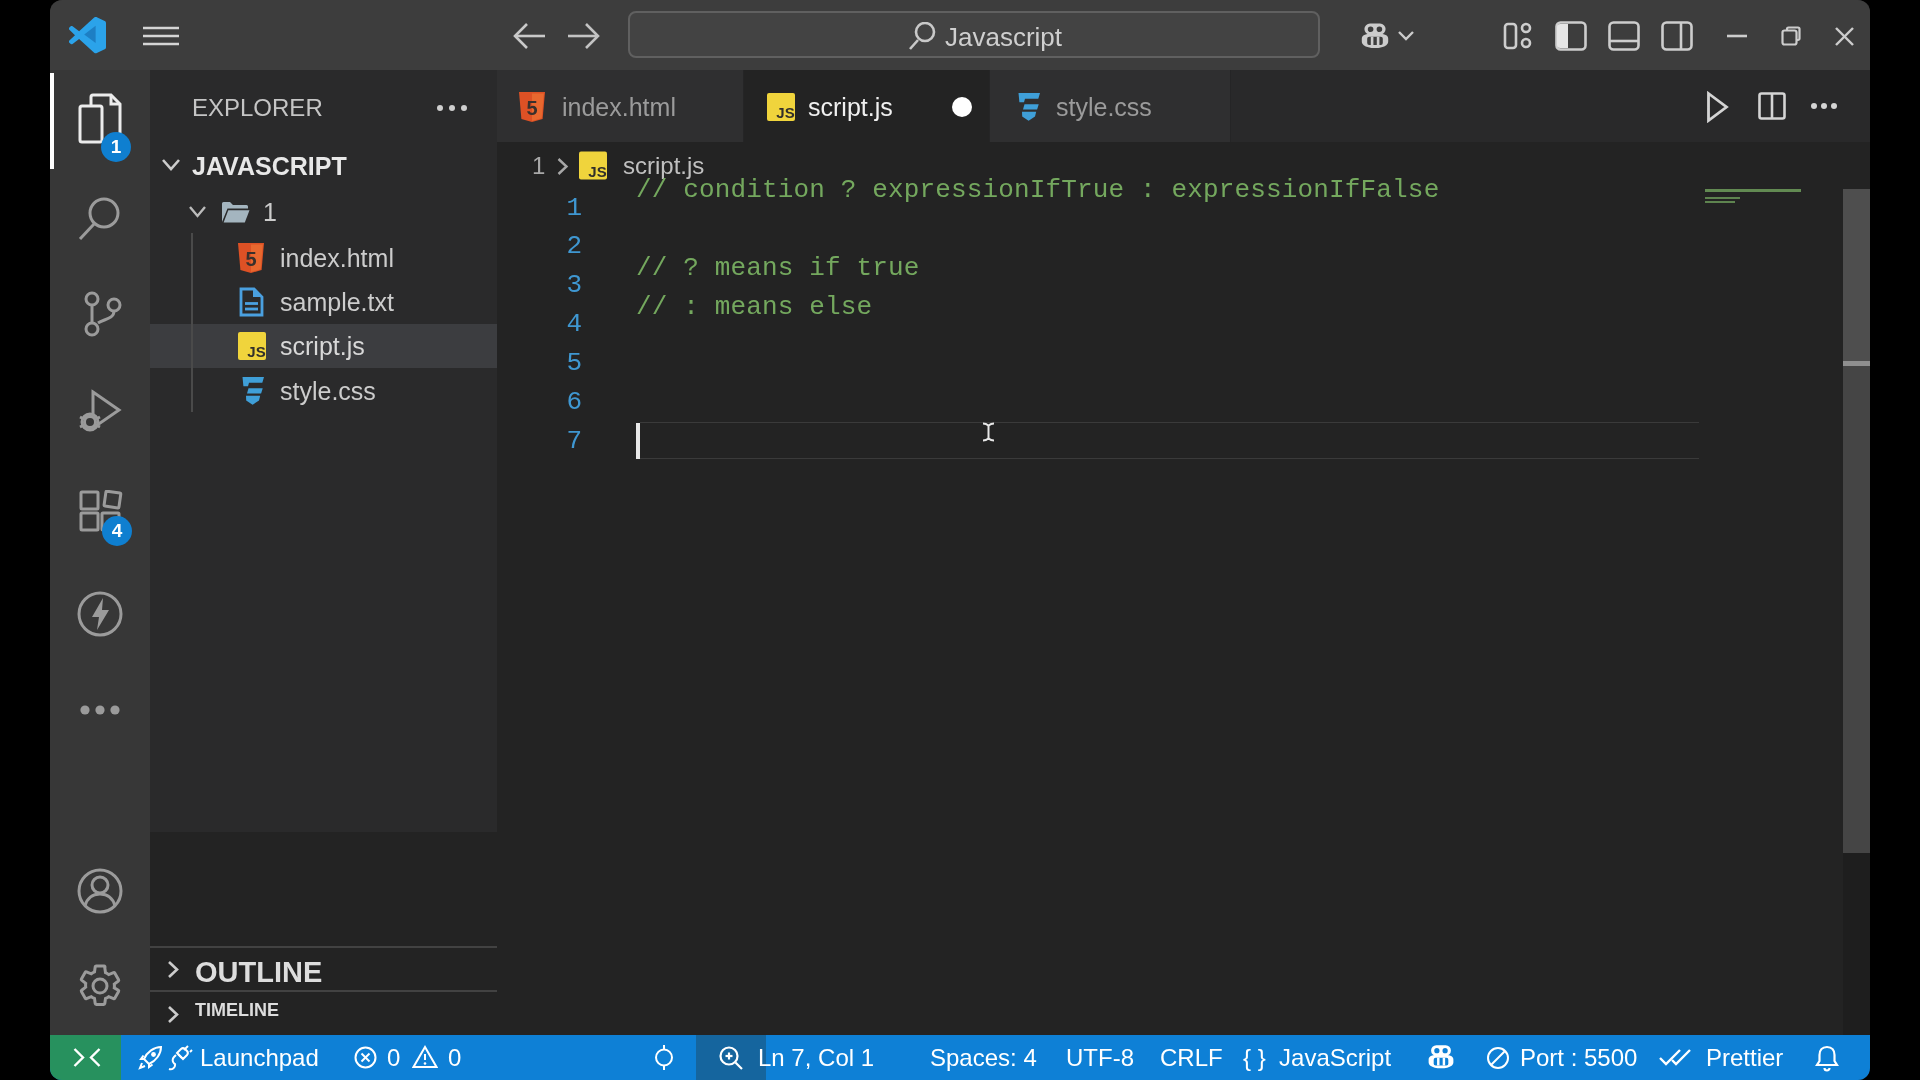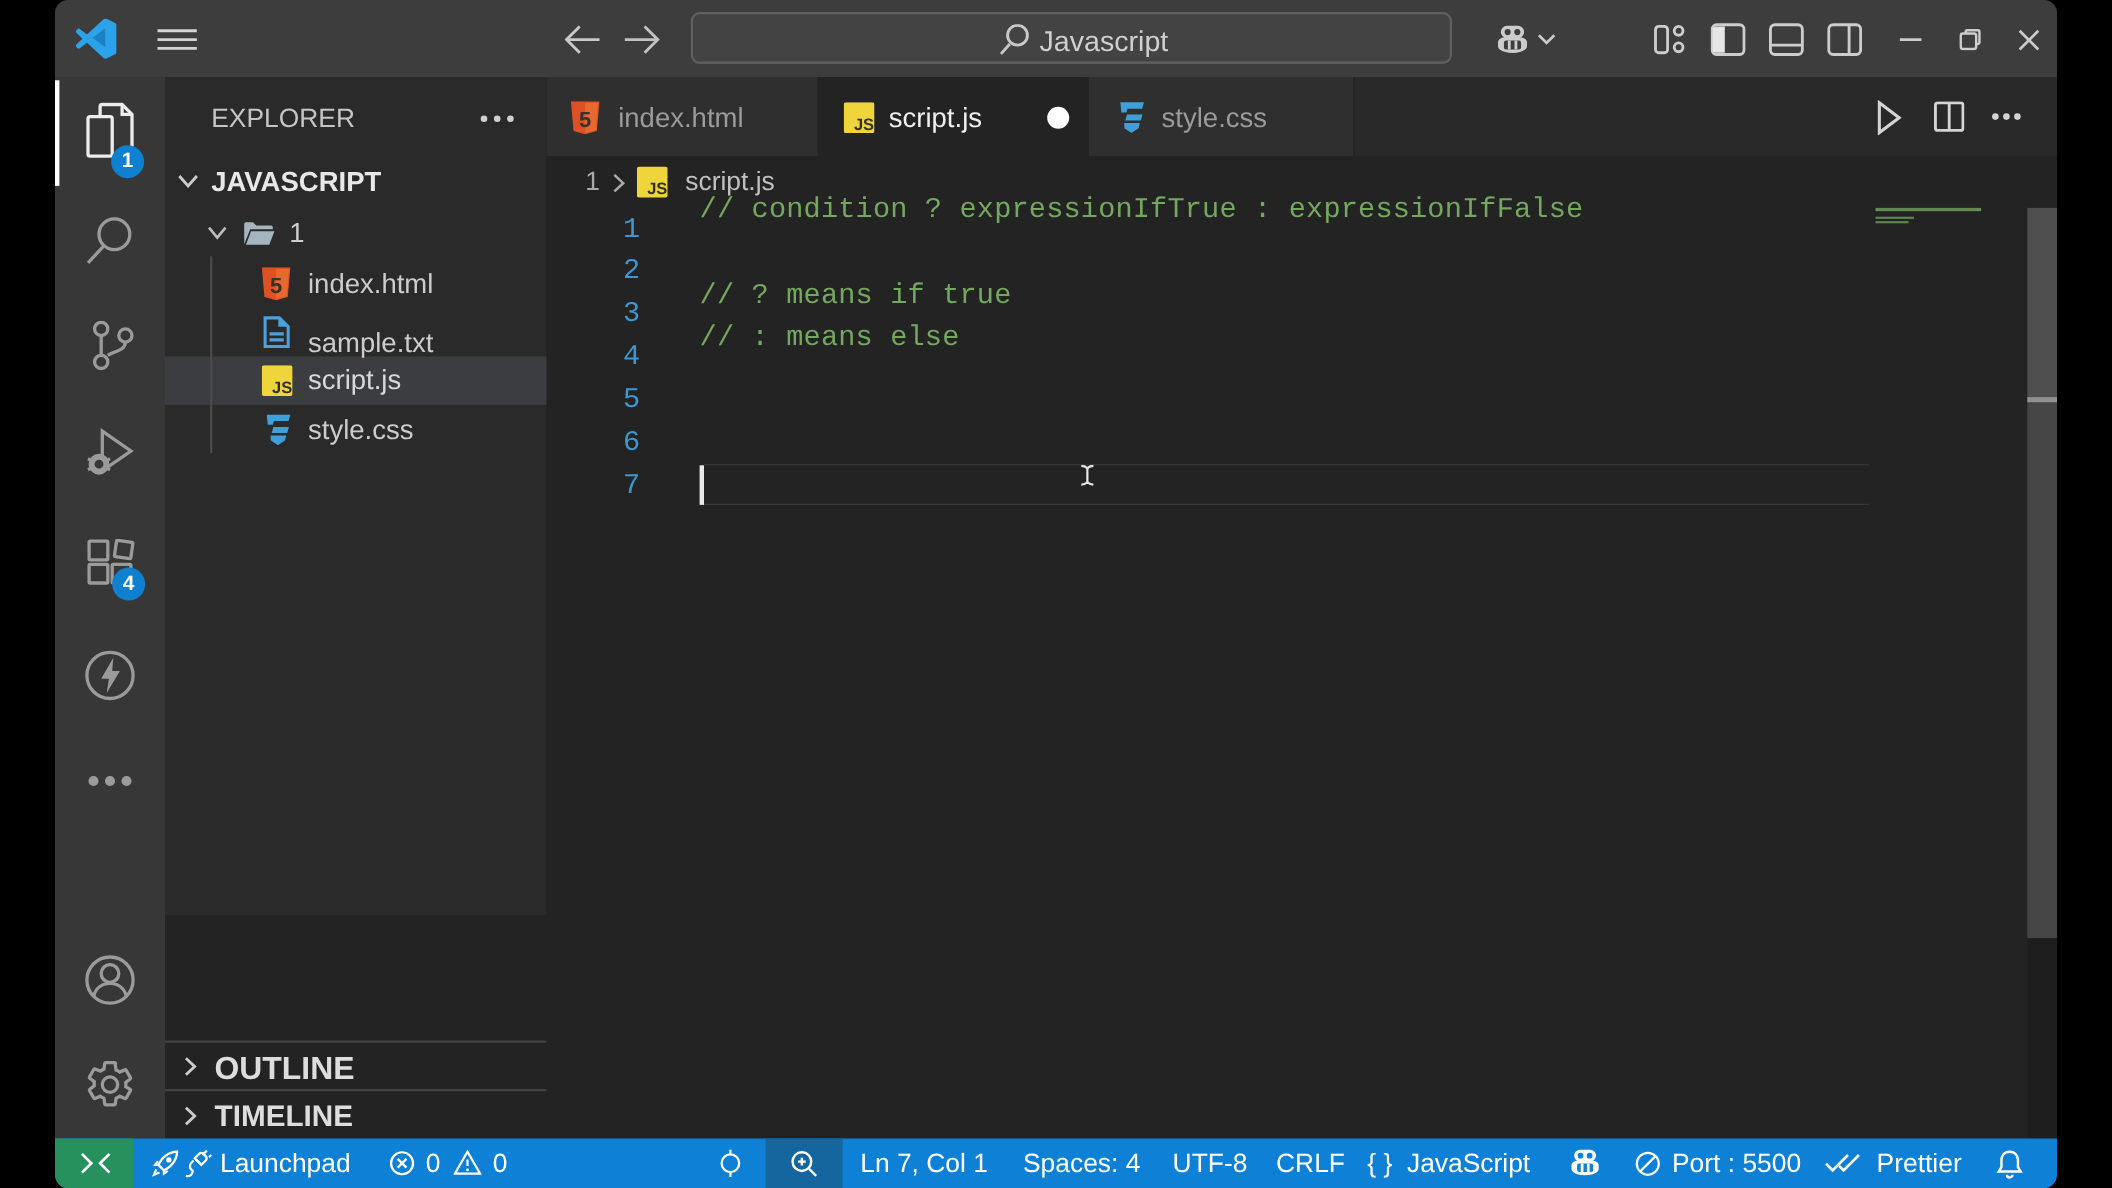--- a/index.html
+++ b/index.html
@@ -228,21 +228,21 @@
       <text x="14" y="23" font-size="20" font-weight="bold" fill="#38302c" text-anchor="middle" font-family="Liberation Sans">5</text>
     </svg>
     <div class="abs slabel" style="left:130px;top:173.5px;">index.html</div>
 
     <svg class="abs" style="left:89px;top:217px;" width="25" height="30" viewBox="0 0 25 30">
       <path fill="none" stroke="#4aa0e0" stroke-width="2.8" d="M2 2 h13 l8 8 v18 h-21 z"></path>
       <path fill="#4aa0e0" d="M14 1 l9 9 h-9 z"></path>
       <line x1="6" y1="16.5" x2="19" y2="16.5" stroke="#4aa0e0" stroke-width="2.8"></line>
       <line x1="6" y1="22" x2="19" y2="22" stroke="#4aa0e0" stroke-width="2.8"></line>
     </svg>
-    <div class="abs slabel" style="left:130px;top:217.5px;margin-top:10px;">sample.txt</div>
+    <div class="abs slabel" style="left:130px;top:217.5px;">sample.txt</div>
 
     <svg class="abs" style="left:88px;top:262px;" width="28" height="28" viewBox="0 0 28 28">
       <rect width="28" height="28" rx="2" fill="#f0d43c"></rect>
       <text x="18.5" y="25" font-size="15" font-weight="bold" fill="#32302b" text-anchor="middle" font-family="Liberation Sans">JS</text>
     </svg>
     <div class="abs slabel" style="left:130px;top:261.5px;color:#d8d8d8;">script.js</div>
 
     <svg class="abs" style="left:88px;top:306px;" width="28" height="30" viewBox="0 0 28 30">
       <g fill="#3f9fd8">
         <path d="M4.5 1 h21.5 l-1.7 5.8 H11 l-1 3.4 H5.4 z"></path>
@@ -254,21 +254,21 @@
 
     <div class="abs" style="left:0;top:876px;width:347px;height:1.5px;background:#424242;"></div>
     <svg class="abs" style="left:17px;top:890px;" width="12" height="19" viewBox="0 0 12 19">
       <polyline points="2,2 10,9.5 2,17" fill="none" stroke="#cccccc" stroke-width="2.6"></polyline>
     </svg>
     <div class="abs" style="left:45px;top:886px;color:#dddddd;font-size:29px;font-weight:bold;">OUTLINE</div>
     <div class="abs" style="left:0;top:920px;width:347px;height:1.5px;background:#424242;"></div>
     <svg class="abs" style="left:17px;top:935px;" width="12" height="19" viewBox="0 0 12 19">
       <polyline points="2,2 10,9.5 2,17" fill="none" stroke="#cccccc" stroke-width="2.6"></polyline>
     </svg>
-    <div class="abs" style="left:45px;top:930px;color:#dddddd;font-size:27px;font-weight:bold;">TIMELINE</div>
+    <div class="abs" style="left:45px;top:930px;color:#dddddd;font-size:18px;font-weight:bold;">TIMELINE</div>
   </div>
   <div id="editor">
     <div id="tabbar">
       <div class="tab" style="left:0;width:247px;background:#2f2f30;"></div>
       <div class="tab" style="left:247px;width:246px;background:#232323;"></div>
       <div class="tab" style="left:493px;width:241px;background:#2f2f30;"></div>
       <div class="abs" style="left:245.5px;top:0;width:1.5px;height:72px;background:#252526;"></div>
       <div class="abs" style="left:491.5px;top:0;width:1.5px;height:72px;background:#252526;"></div>
       <div class="abs" style="left:732.5px;top:0;width:1.5px;height:72px;background:#252526;"></div>
 
@@ -404,21 +404,21 @@
 
     <div class="abs" style="left:646px;top:0;width:70px;height:45px;background:#15659e;"></div>
     <svg class="abs" style="left:668px;top:10px;" width="26" height="26" viewBox="0 0 26 26">
       <g fill="none" stroke="#ffffff" stroke-width="2.2">
         <circle cx="11" cy="11" r="8.5"></circle>
         <line x1="17.5" y1="17.5" x2="24" y2="24"></line>
         <line x1="11" y1="7.5" x2="11" y2="14.5"></line>
         <line x1="7.5" y1="11" x2="14.5" y2="11"></line>
       </g>
     </svg>
-    <div class="sitem" style="left:732px;text-align:right;">Ln 7, Col 1</div>
+    <div class="sitem" style="left:708px;text-align:right;">Ln 7, Col 1</div>
     <div class="sitem" style="left:880px;">Spaces: 4</div>
     <div class="sitem" style="left:1016px;">UTF-8</div>
     <div class="sitem" style="left:1110px;">CRLF</div>
     <div class="sitem" style="left:1193px;">{ }&nbsp;&nbsp;JavaScript</div>
 
     <svg class="abs" style="left:1376px;top:7px;" width="30" height="30" viewBox="0 0 32 32">
       <path fill="#ffffff" fill-rule="evenodd" d="M11 3.5h10a5.6 5.6 0 0 1 5.6 5.6 5.6 5.6 0 0 1-5.6 5.6H11a5.6 5.6 0 0 1-5.6-5.6A5.6 5.6 0 0 1 11 3.5zm.6 2.9a2.8 2.8 0 1 0 0 5.6 2.8 2.8 0 0 0 0-5.6zm8.8 0a2.8 2.8 0 1 0 0 5.6 2.8 2.8 0 0 0 0-5.6z"></path>
       <path fill="#ffffff" d="M16 13.2c5.3 0 9.2.7 11.3 2.1 1.3.9 1.9 2.1 1.9 3.5v2.8c0 1.4-.6 2.7-1.9 3.6-2.3 1.7-6.4 2.9-11.3 2.9s-9-1.2-11.3-2.9c-1.3-.9-1.9-2.2-1.9-3.6v-2.8c0-1.4.6-2.6 1.9-3.5 2.1-1.4 6-2.1 11.3-2.1z"></path>
       <rect x="8.2" y="16.8" width="15.6" height="8.2" rx="2" fill="#0e80d6"></rect>
       <rect x="11.8" y="16.8" width="2.6" height="8.2" fill="#ffffff"></rect>

